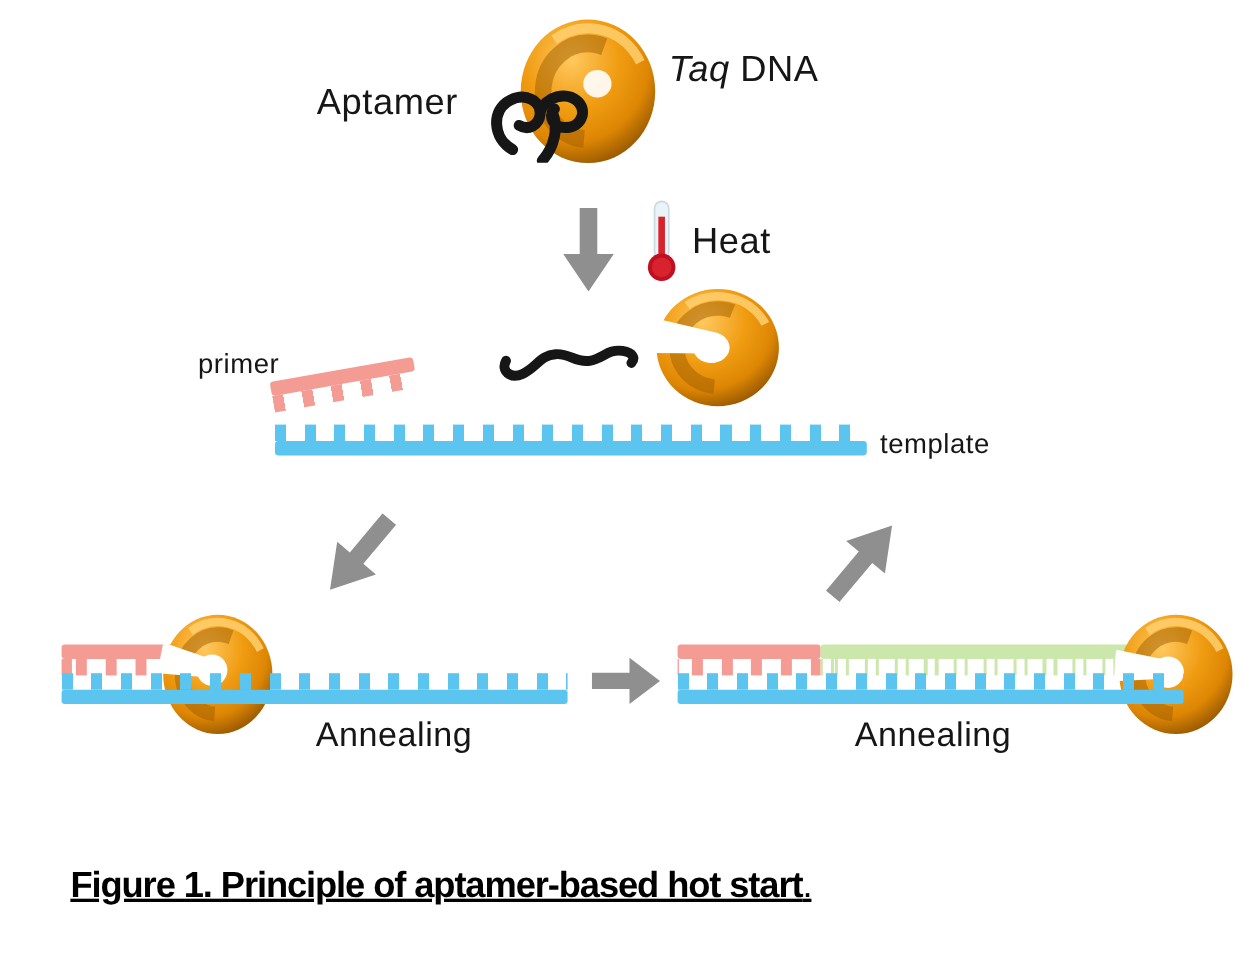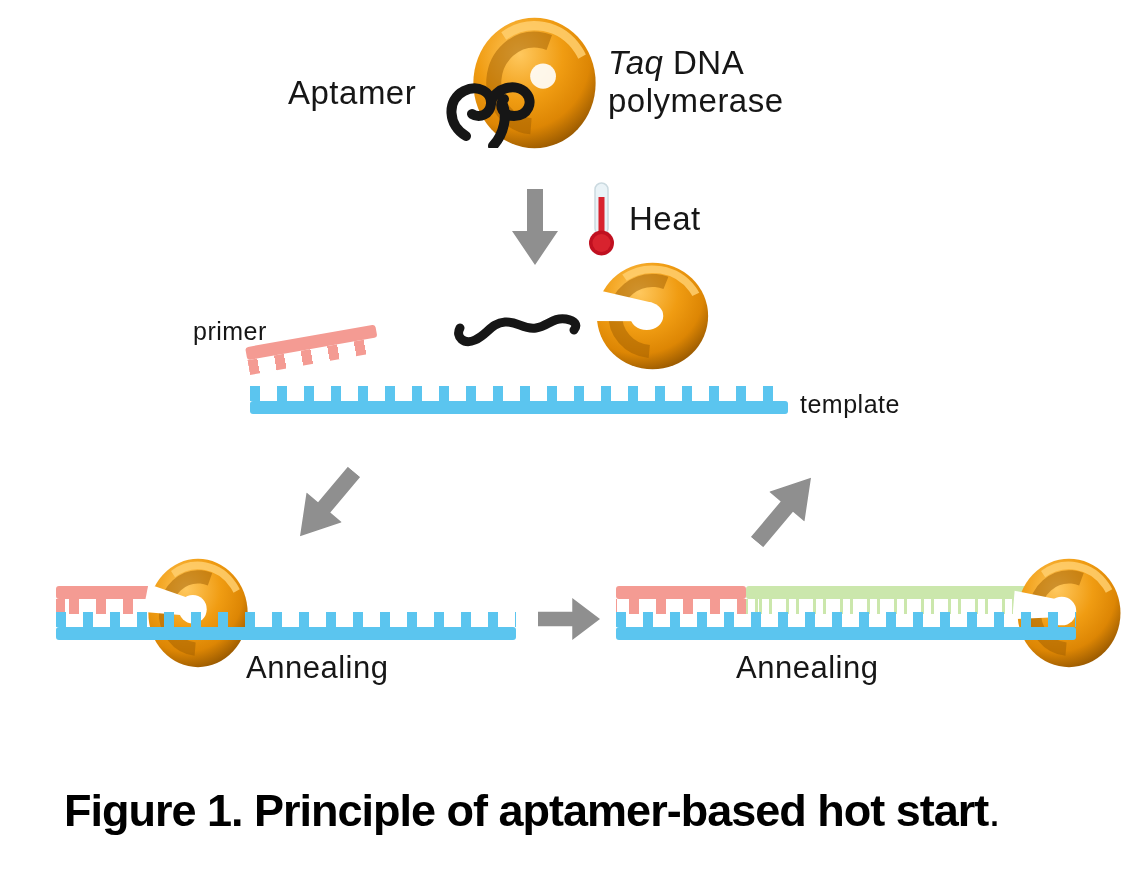--- a/index.html
+++ b/index.html
@@ -2,43 +2,43 @@
 <html style="--orange: #F09C12; --orange-light: #FFC85E; --orange-dark: #8F5300; --pink: #F49B93; --blue: #5BC5EF; --green: #CBE7AC; --gray: #8F8F8F; --red: #D8232E; --red-dark: #C01020; --ink: #161616;"><head>
 <meta charset="utf-8">
 <style>
   html,body { margin:0; padding:0; background:#ffffff; }
   .canvas {
     position:relative; width:1130px; height:873px; background:#fff;
     overflow:hidden; font-family:"Liberation Sans", sans-serif; color:var(--ink,#161616);
   }
   .lbl { position:absolute; white-space:nowrap; letter-spacing:.5px; color:var(--ink,#161616); line-height:1.15; }
   .lbl-lg { font-size:33px; }
-  .lbl-md { font-size:31px; }
+  .lbl-md { font-size:31px;margin-left:41px; }
   .lbl-sm { font-size:25px; }
   .ital { font-style:italic;text-align:center; }
 
   
   .comb { position:absolute; z-index:1; }
   .z3 { z-index:3; }
   .spine { height:13px; border-radius:3px; background:var(--c); }
   .teeth { height:15px; background:repeating-linear-gradient(90deg, var(--c) 0 10px, transparent 10px 27px); }
   .teeth-offset { background-position-x:13px; }
   .teeth-outline {
     background:repeating-linear-gradient(90deg, var(--green) 0 3px, #ffffff 3px 10px, var(--green) 10px 13px, transparent 13px 27px);
     background-position-x:13px;
   }
   .tilt { transform:rotate(-10deg); transform-origin:0 100%; }
 
   .donut { position:absolute; z-index:2; }
   .overlay { position:absolute; z-index:4; }
   .arrow { position:absolute; z-index:1; }
 
   .caption {
-    position:absolute; font-size:45px; font-weight:700; letter-spacing:-1px;
-    color:#000; white-space:nowrap;
+    position:absolute; font-size:33px; font-weight:700; letter-spacing:-1px;
+    color:#000; white-space:nowrap;text-decoration:underline;
   }
   .caption .dot { font-weight:400; }
   svg { display:block; }
 </style>
 </head>
 <body>
 
 <div class="canvas">
 
   <svg width="0" height="0" style="position:absolute" aria-hidden="true">
@@ -70,21 +70,20 @@
   <div class="overlay" style="left:440px;top:56px">
     <svg width="100" height="92" viewBox="0 0 100 92">
       <path d="M26,80 C8,70 6,44 24,35 C38,28 52,36 51,48 C50,58 40,63 32,58
                M51,46 C55,32 76,26 86,37 C94,46 88,60 74,60 C63,60 58,50 64,43
                M62,46 C68,60 64,78 53,90" fill="none" stroke="var(--ink)" stroke-width="10" stroke-linecap="round"></path>
     </svg>
   </div>
 
   <div class="lbl lbl-lg" style="left:608px;top:44px">
     <span class="ital">Taq</span><span> DNA</span><br>
-    <span>polymerase</span>
   </div>
 
   <div class="arrow" style="left:512px;top:189px">
     <svg width="46" height="76" viewBox="0 0 46 76">
         <use href="#arrowDown" fill="var(--gray)"></use>
       </svg>
   </div>
   <div class="overlay" style="left:584px;top:181px">
     <svg width="34" height="76" viewBox="0 0 34 76">
       <rect x="11" y="2" width="13" height="52" rx="6.5" fill="#EAF3F7" stroke="#CBDAE0" stroke-width="1.5"></rect>
@@ -101,21 +100,21 @@
     </svg>
   </div>
   <div class="donut" style="left:592px;top:258px">
     <svg width="121" height="116" viewBox="0 0 124 124" preserveAspectRatio="none">
       <use href="#donutBody"></use>
       <polygon points="60,48 0,42 0,76 60,68" fill="#fff" transform="rotate(8 62 62)"></polygon>
       <ellipse cx="56" cy="62" rx="17" ry="15" fill="#fff"></ellipse>
     </svg>
   </div>
 
-  <div class="lbl lbl-sm" style="left:193px;top:317px">primer</div>
+  <div class="lbl lbl-sm" style="left:180px;top:317px">primer</div>
 
   <div class="comb tilt" style="left:250px;top:347px;width:132px;--c:var(--pink)">
     <div class="spine"></div>
     <div class="teeth"></div>
   </div>
 
   <div class="comb" style="left:250px;top:386px;width:538px;--c:var(--blue)">
     <div class="teeth"></div>
     <div class="spine"></div>
   </div>

